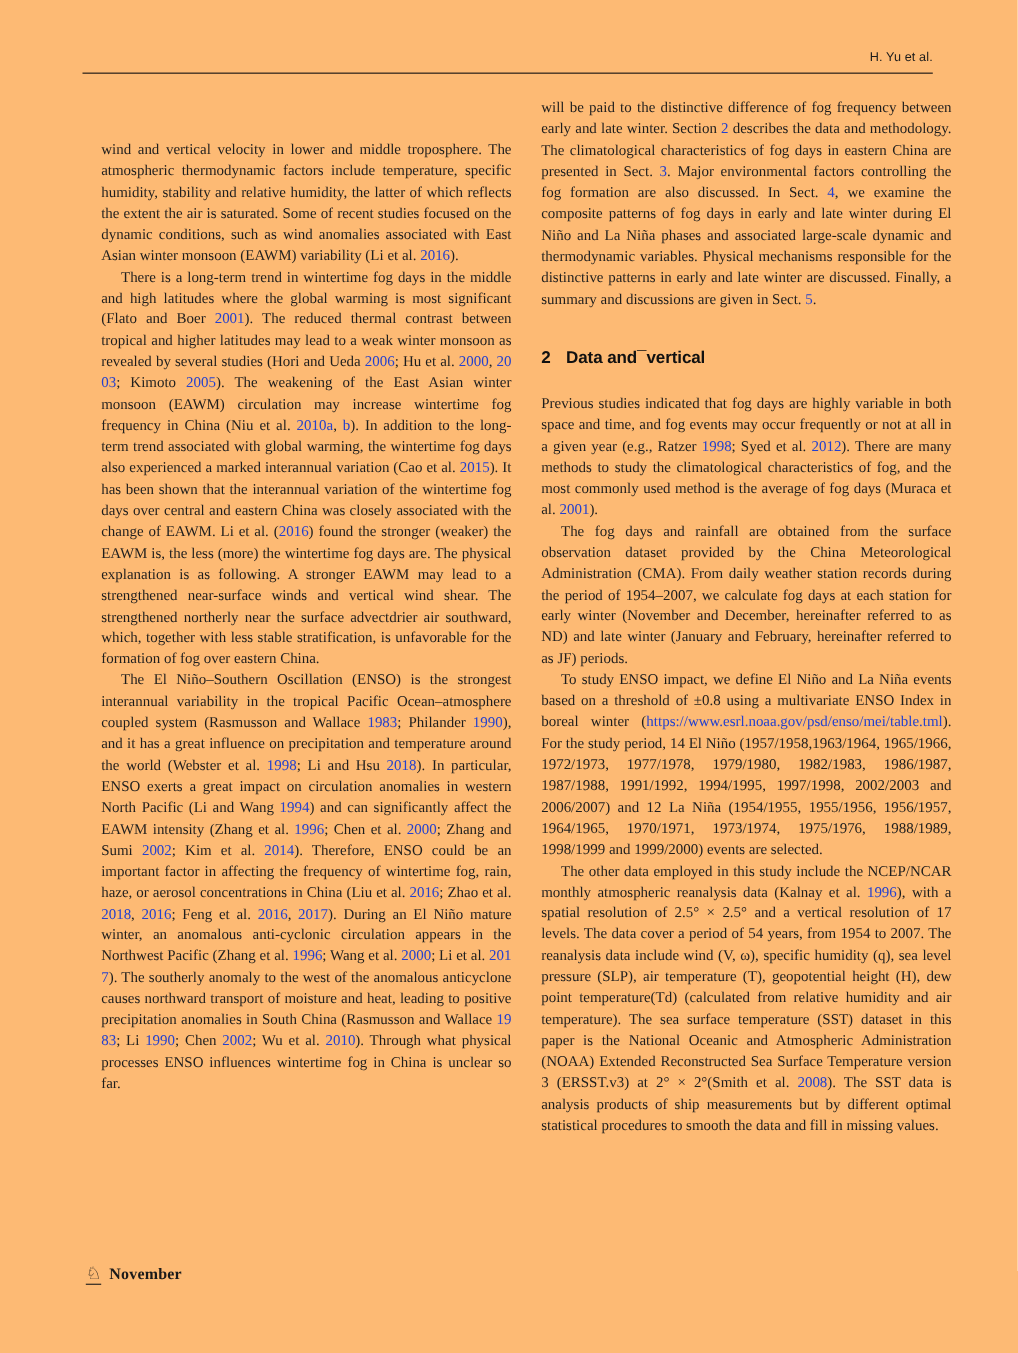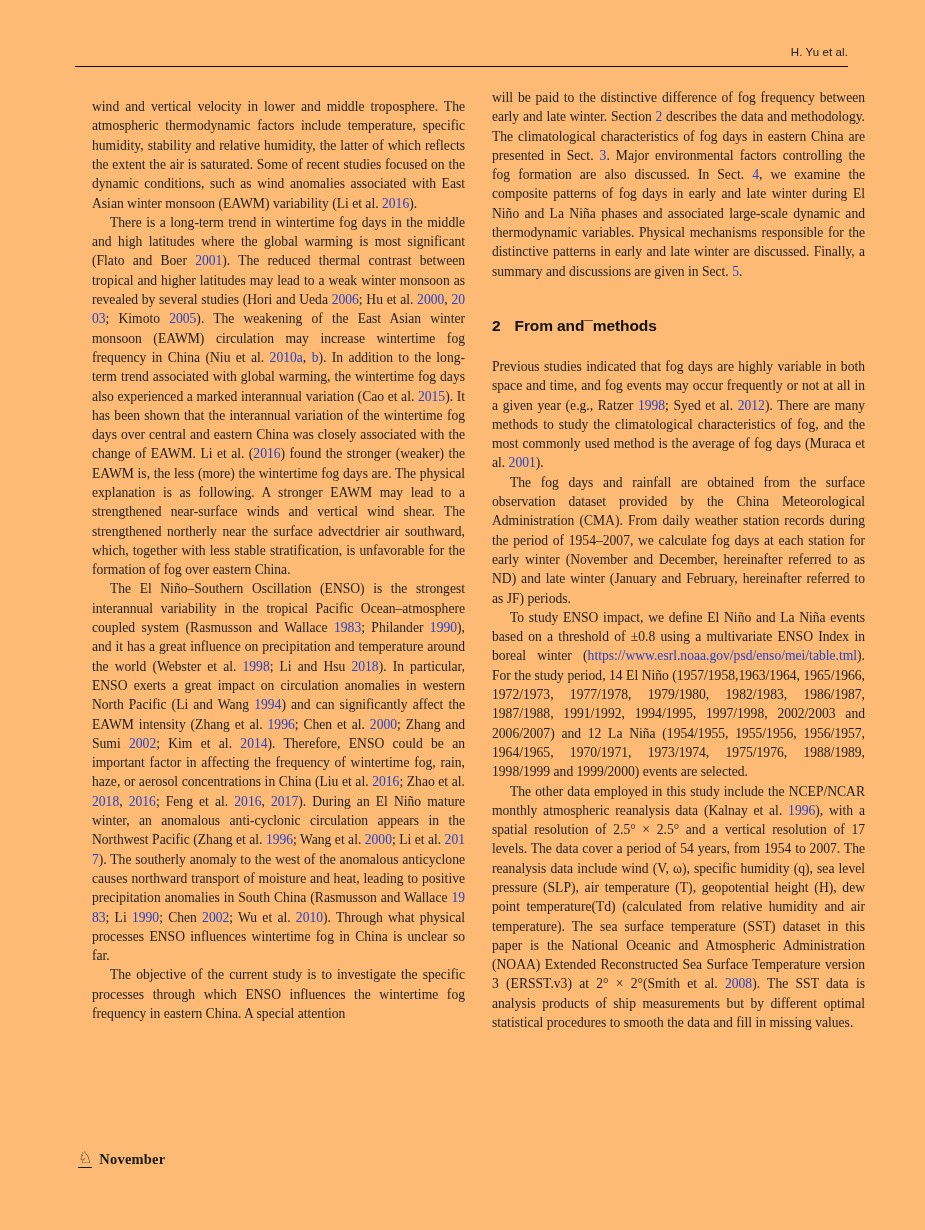--- a/index.html
+++ b/index.html
@@ -63,27 +63,26 @@
 
 <div class="page">
   <div class="running-head">H. Yu et al.</div>
   <div class="header-rule"></div>
 
   <div class="columns">
     <div class="col">
         <p class="body">wind and vertical velocity in lower and middle troposphere. The atmospheric thermodynamic factors include temperature, specific humidity, stability and relative humidity, the latter of which reflects the extent the air is saturated. Some of recent studies focused on the dynamic conditions, such as wind anomalies associated with East Asian winter monsoon (EAWM) variability (Li et al. <a class="cite">2016</a>).</p>
         <p class="body indent">There is a long-term trend in wintertime fog days in the middle and high latitudes where the global warming is most significant (Flato and Boer <a class="cite">2001</a>). The reduced thermal contrast between tropical and higher latitudes may lead to a weak winter monsoon as revealed by several studies (Hori and Ueda <a class="cite">2006</a>; Hu et al. <a class="cite">2000</a>, <a class="cite">2003</a>; Kimoto <a class="cite">2005</a>). The weakening of the East Asian winter monsoon (EAWM) circulation may increase wintertime fog frequency in China (Niu et al. <a class="cite">2010a</a>, <a class="cite">b</a>). In addition to the long-term trend associated with global warming, the wintertime fog days also experienced a marked interannual variation (Cao et al. <a class="cite">2015</a>). It has been shown that the interannual variation of the wintertime fog days over central and eastern China was closely associated with the change of EAWM. Li et al. (<a class="cite">2016</a>) found the stronger (weaker) the EAWM is, the less (more) the wintertime fog days are. The physical explanation is as following. A stronger EAWM may lead to a strengthened near-surface winds and vertical wind shear. The strengthened northerly near the surface advectdrier air southward, which, together with less stable stratification, is unfavorable for the formation of fog over eastern China.</p>
         <p class="body indent">The El Niño–Southern Oscillation (ENSO) is the strongest interannual variability in the tropical Pacific Ocean–atmosphere coupled system (Rasmusson and Wallace <a class="cite">1983</a>; Philander <a class="cite">1990</a>), and it has a great influence on precipitation and temperature around the world (Webster et al. <a class="cite">1998</a>; Li and Hsu <a class="cite">2018</a>). In particular, ENSO exerts a great impact on circulation anomalies in western North Pacific (Li and Wang <a class="cite">1994</a>) and can significantly affect the EAWM intensity (Zhang et al. <a class="cite">1996</a>; Chen et al. <a class="cite">2000</a>; Zhang and Sumi <a class="cite">2002</a>; Kim et al. <a class="cite">2014</a>). Therefore, ENSO could be an important factor in affecting the frequency of wintertime fog, rain, haze, or aerosol concentrations in China (Liu et al. <a class="cite">2016</a>; Zhao et al. <a class="cite">2018</a>, <a class="cite">2016</a>; Feng et al. <a class="cite">2016</a>, <a class="cite">2017</a>). During an El Niño mature winter, an anomalous anti-cyclonic circulation appears in the Northwest Pacific (Zhang et al. <a class="cite">1996</a>; Wang et al. <a class="cite">2000</a>; Li et al. <a class="cite">2017</a>). The southerly anomaly to the west of the anomalous anticyclone causes northward transport of moisture and heat, leading to positive precipitation anomalies in South China (Rasmusson and Wallace <a class="cite">1983</a>; Li <a class="cite">1990</a>; Chen <a class="cite">2002</a>; Wu et al. <a class="cite">2010</a>). Through what physical processes ENSO influences wintertime fog in China is unclear so far.</p>
-        <p class="body indent">The objective of the current study is to investigate the specific processes through which ENSO influences the wintertime fog frequency in eastern China. A special attention</p>
       </div>
     <div class="col">
         <p class="body">will be paid to the distinctive difference of fog frequency between early and late winter. Section <a class="cite">2</a> describes the data and methodology. The climatological characteristics of fog days in eastern China are presented in Sect. <a class="cite">3</a>. Major environmental factors controlling the fog formation are also discussed. In Sect. <a class="cite">4</a>, we examine the composite patterns of fog days in early and late winter during El Niño and La Niña phases and associated large-scale dynamic and thermodynamic variables. Physical mechanisms responsible for the distinctive patterns in early and late winter are discussed. Finally, a summary and discussions are given in Sect. <a class="cite">5</a>.</p>
         <h2 class="section-heading">
           <span class="sec-num">2</span>
-          <span class="sec-title">From and¯methods</span>
+          <span class="sec-title">Data and¯vertical</span>
         </h2>
         <p class="body">Previous studies indicated that fog days are highly variable in both space and time, and fog events may occur frequently or not at all in a given year (e.g., Ratzer <a class="cite">1998</a>; Syed et al. <a class="cite">2012</a>). There are many methods to study the climatological characteristics of fog, and the most commonly used method is the average of fog days (Muraca et al. <a class="cite">2001</a>).</p>
         <p class="body indent">The fog days and rainfall are obtained from the surface observation dataset provided by the China Meteorological Administration (CMA). From daily weather station records during the period of 1954–2007, we calculate fog days at each station for early winter (November and December, hereinafter referred to as ND) and late winter (January and February, hereinafter referred to as JF) periods.</p>
         <p class="body indent">To study ENSO impact, we define El Niño and La Niña events based on a threshold of ±0.8 using a multivariate ENSO Index in boreal winter (<a class="cite">https://www.esrl.noaa.gov/psd/enso/mei/table.tml</a>). For the study period, 14 El Niño (1957/1958,1963/1964, 1965/1966, 1972/1973, 1977/1978, 1979/1980, 1982/1983, 1986/1987, 1987/1988, 1991/1992, 1994/1995, 1997/1998, 2002/2003 and 2006/2007) and 12 La Niña (1954/1955, 1955/1956, 1956/1957, 1964/1965, 1970/1971, 1973/1974, 1975/1976, 1988/1989, 1998/1999 and 1999/2000) events are selected.</p>
         <p class="body indent">The other data employed in this study include the NCEP/NCAR monthly atmospheric reanalysis data (Kalnay et al. <a class="cite">1996</a>), with a spatial resolution of 2.5° × 2.5° and a vertical resolution of 17 levels. The data cover a period of 54 years, from 1954 to 2007. The reanalysis data include wind (V, ω), specific humidity (q), sea level pressure (SLP), air temperature (T), geopotential height (H), dew point temperature(Td) (calculated from relative humidity and air temperature). The sea surface temperature (SST) dataset in this paper is the National Oceanic and Atmospheric Administration (NOAA) Extended Reconstructed Sea Surface Temperature version 3 (ERSST.v3) at 2° × 2°(Smith et al. <a class="cite">2008</a>). The SST data is analysis products of ship measurements but by different optimal statistical procedures to smooth the data and fill in missing values.</p>
       </div>
   </div>
 
   <div class="footer">
     <span class="logo-icon">♘</span>

